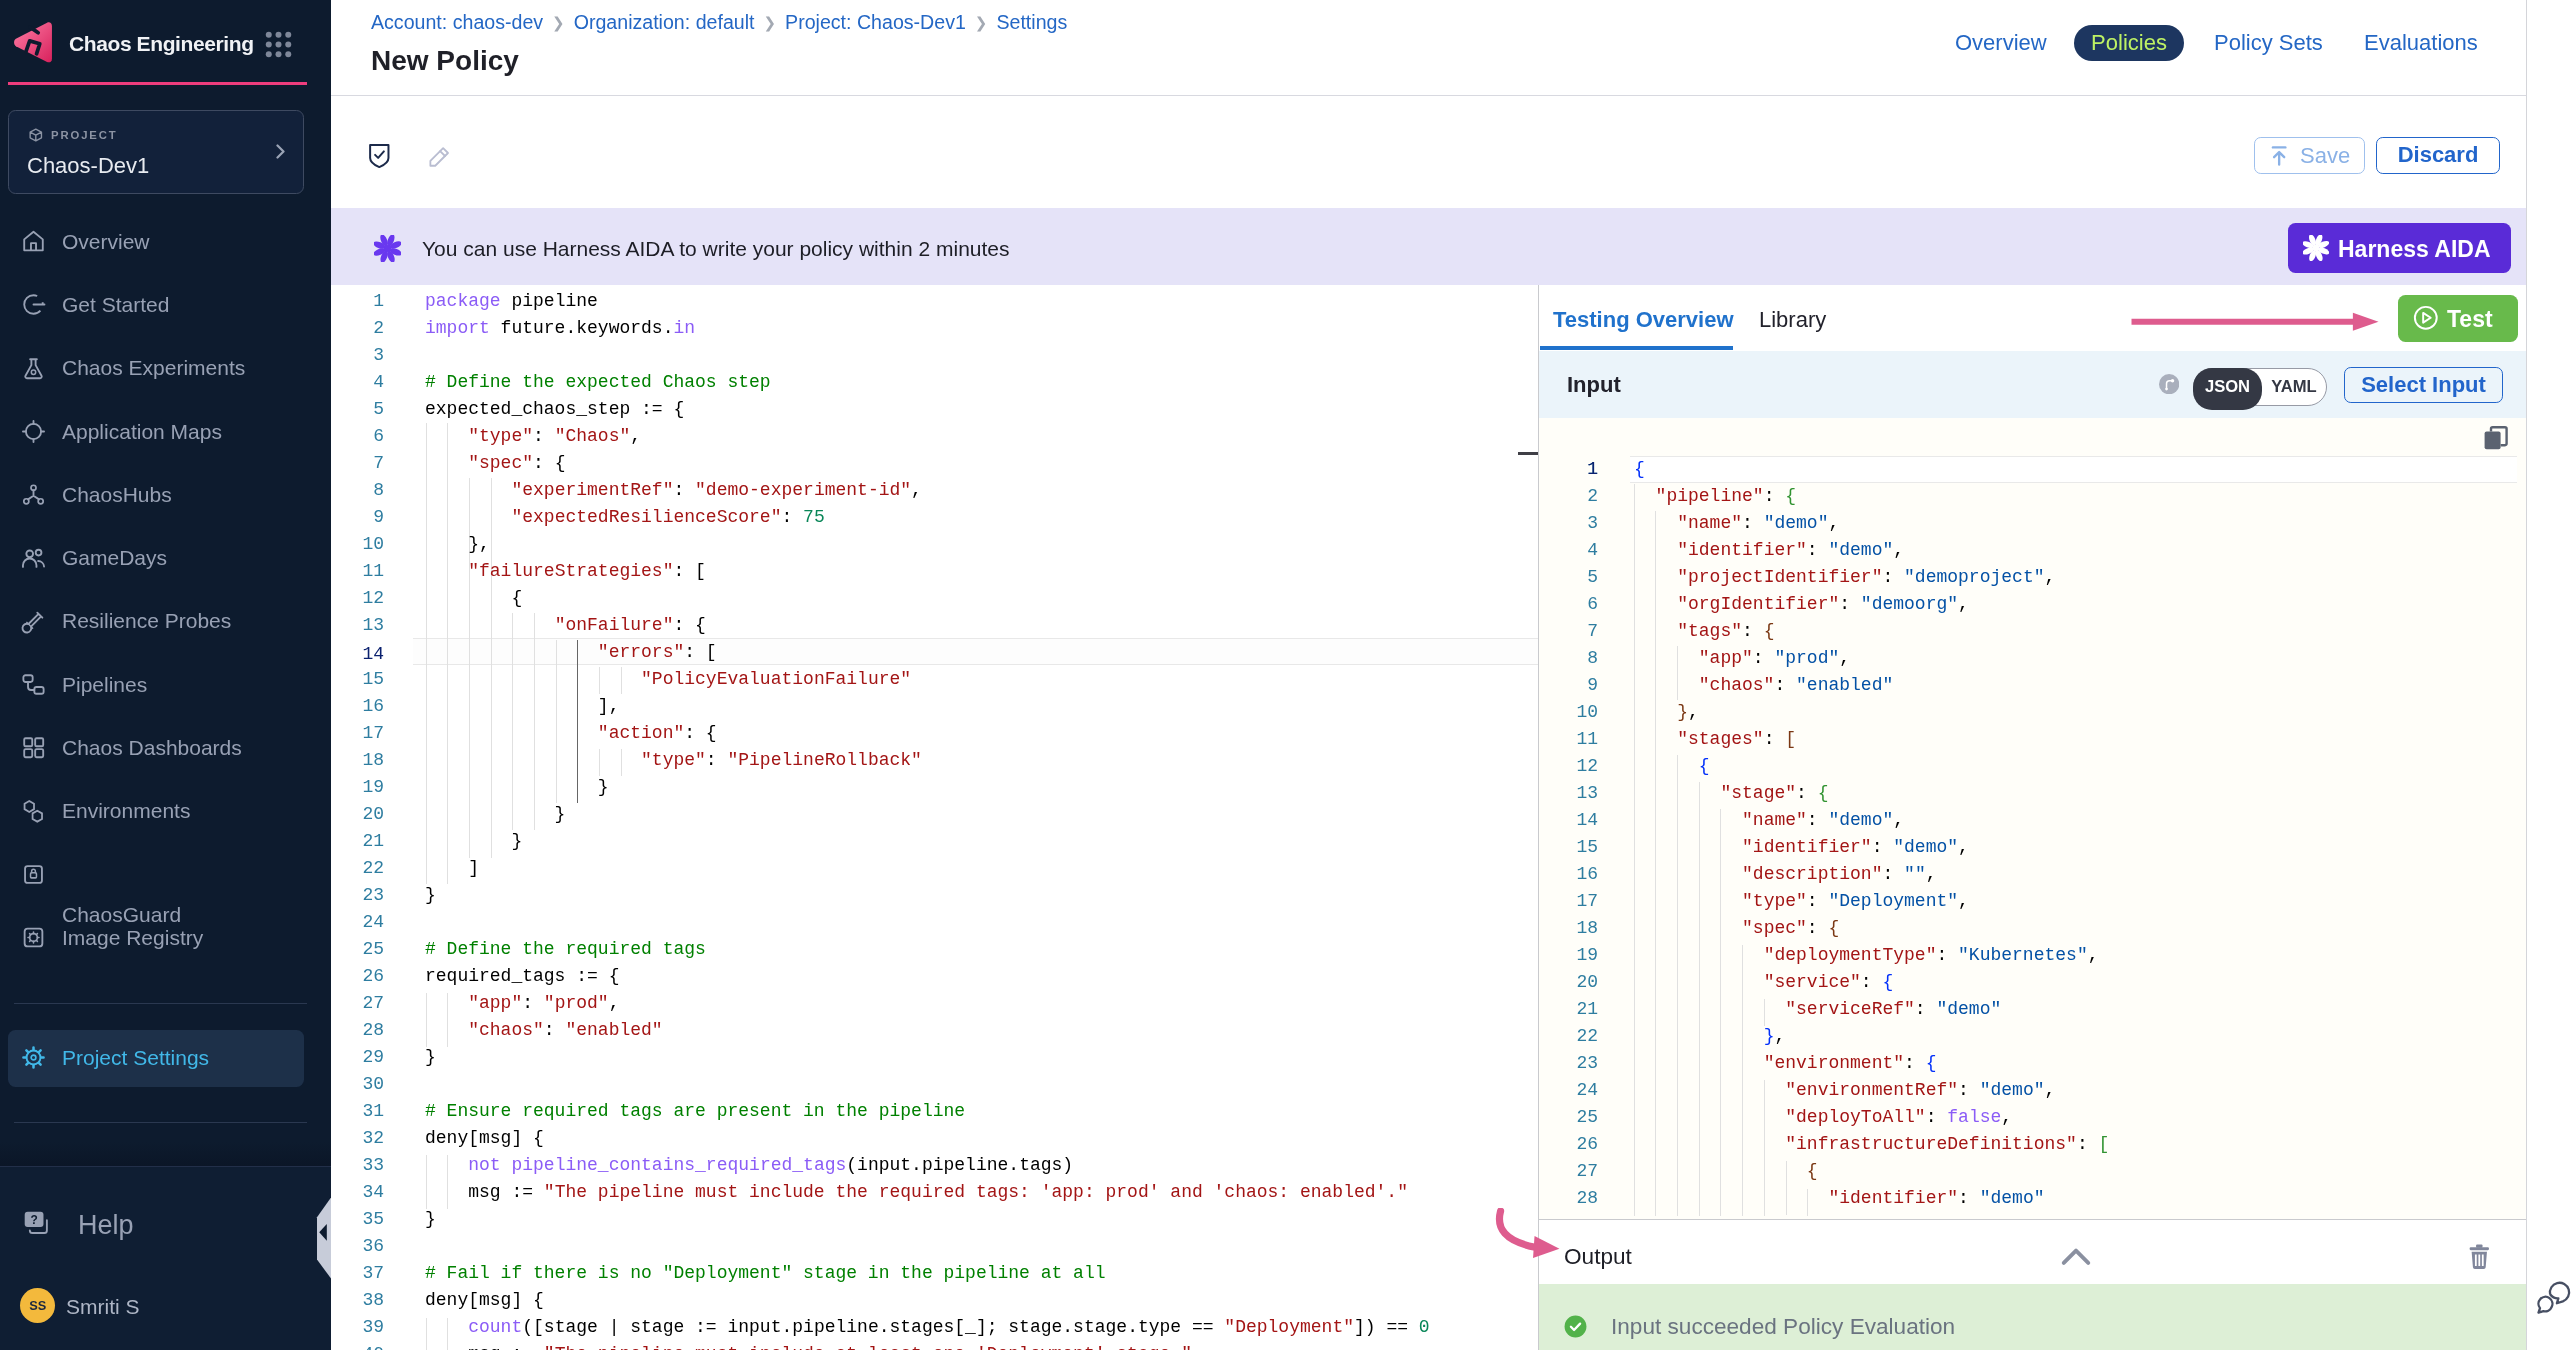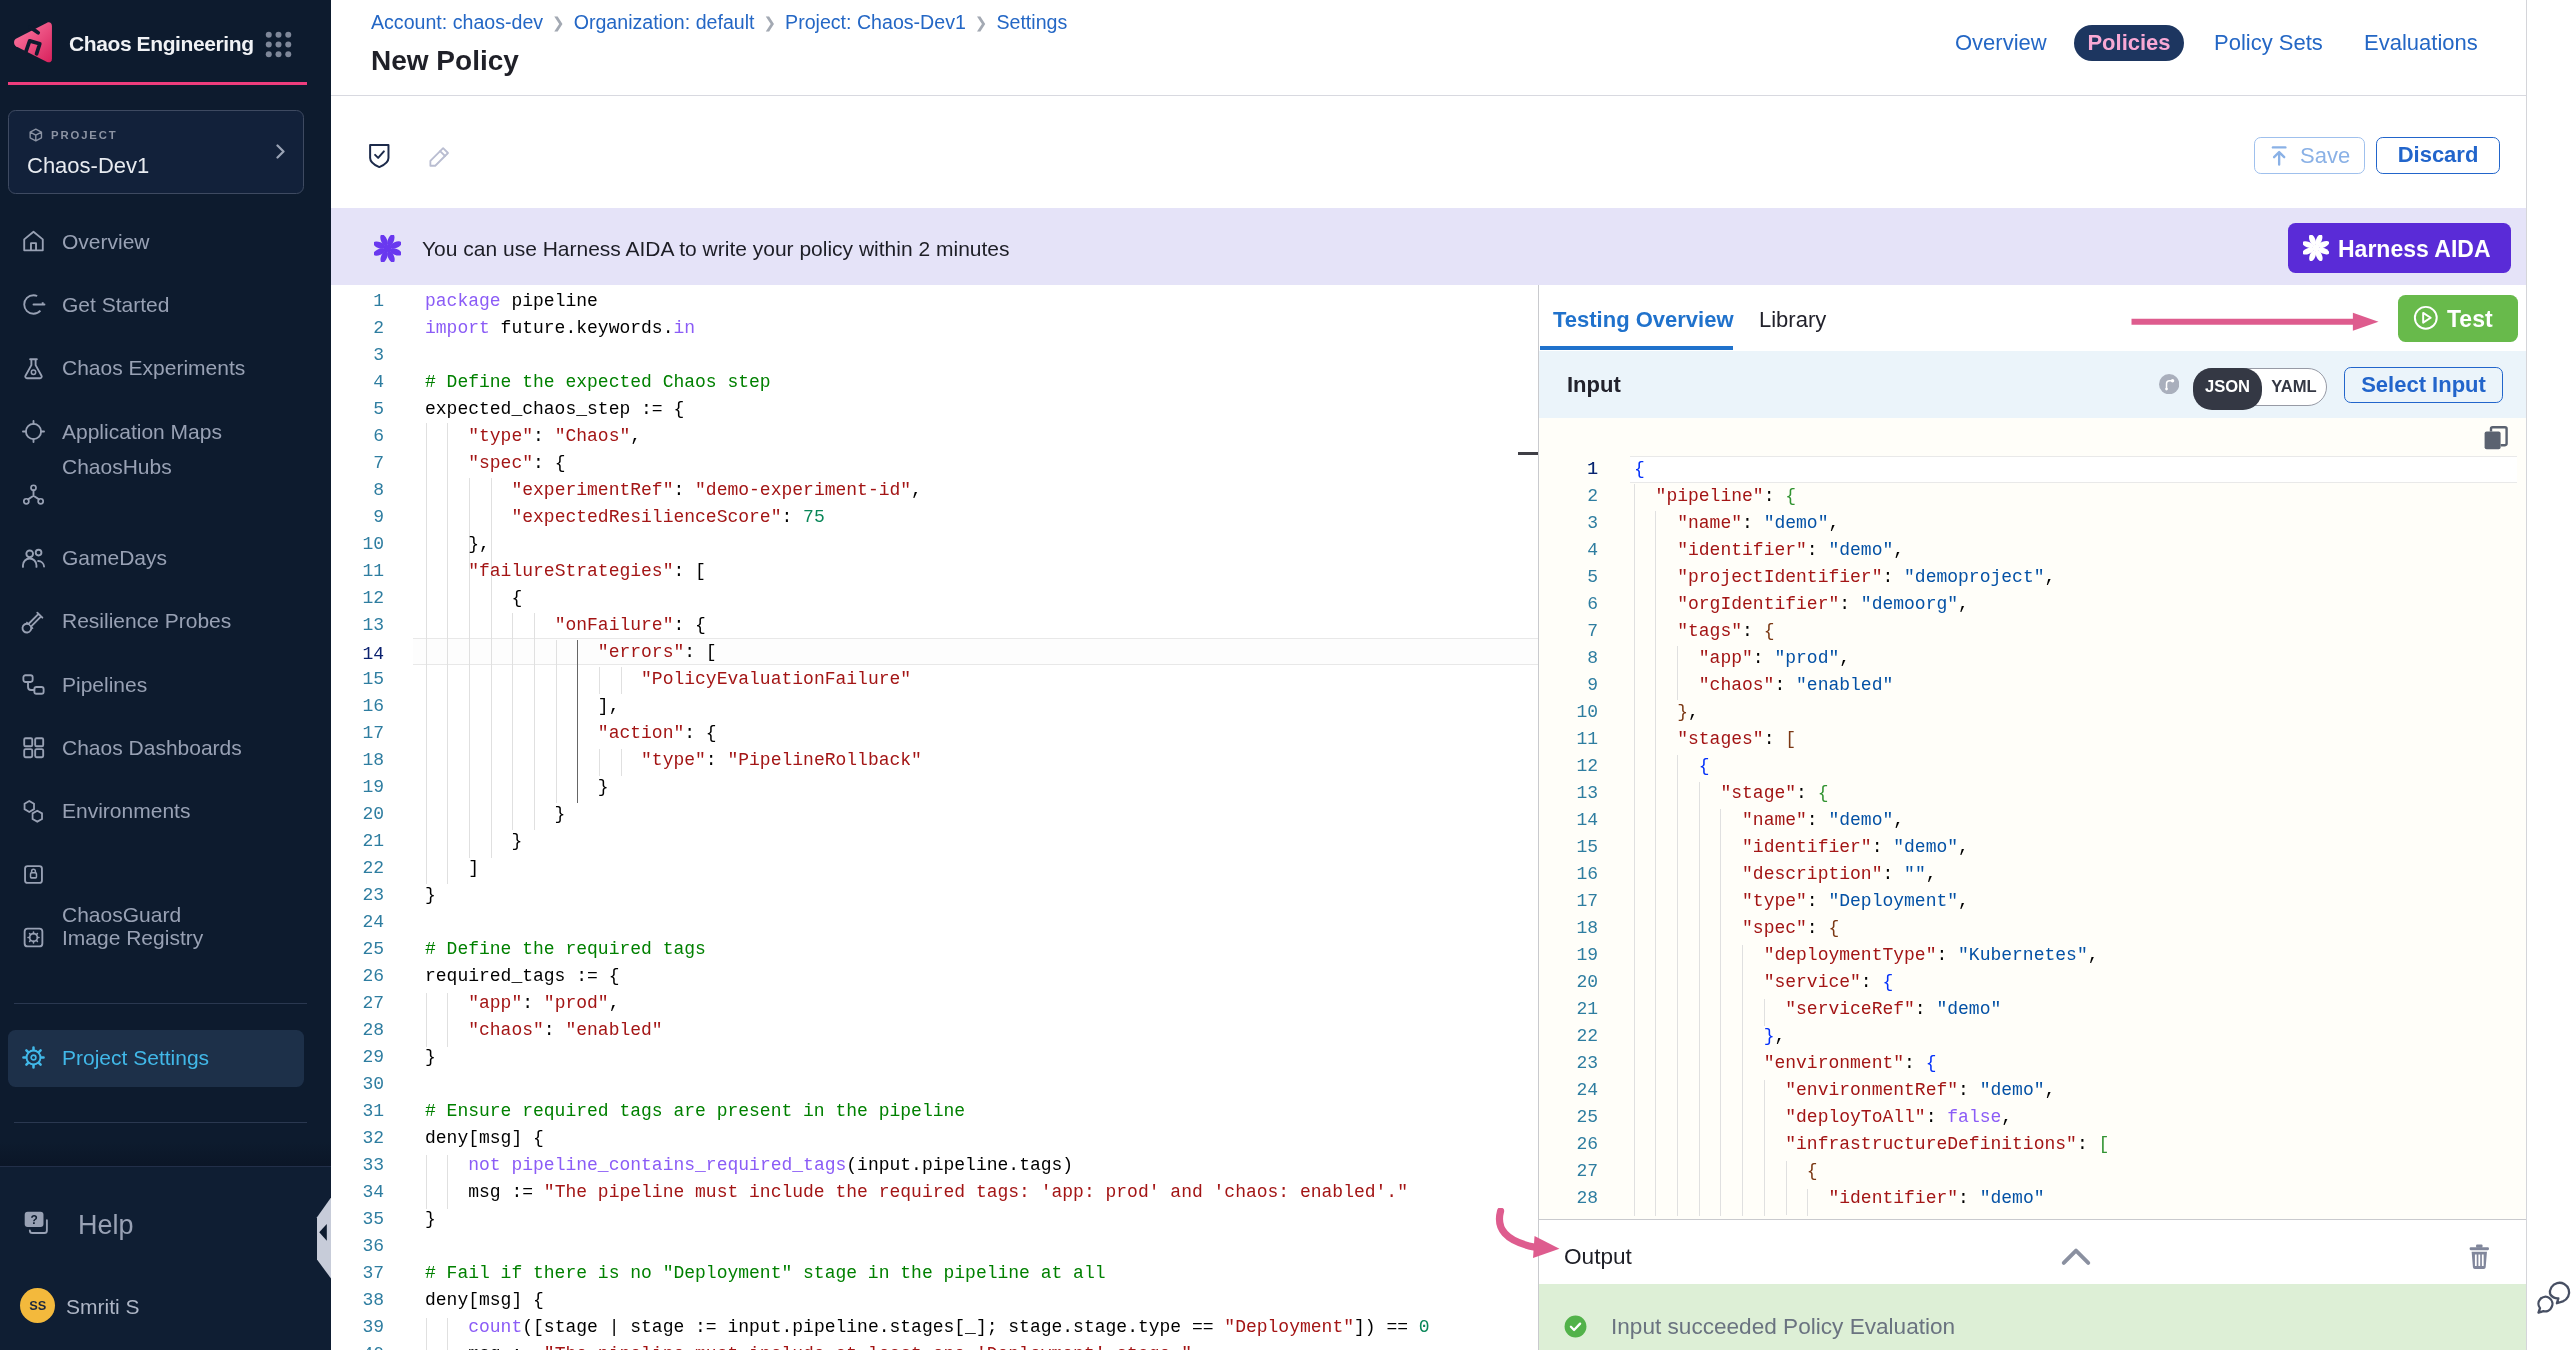--- a/index.html
+++ b/index.html
@@ -68,21 +68,21 @@
       <circle cx="16" cy="16" r="9" stroke="#98A1B4" stroke-width="2.2"></circle>
       <path d="M16 3.5 V7 M16 25 V28.5 M3.5 16 H7 M25 16 H28.5" stroke="#98A1B4" stroke-width="2.2" stroke-linecap="round" stroke-linejoin="round"></path>
     </svg>
     <div class="navtxt" style="top:417px;">Application Maps</div>
     <svg style="position:absolute;left:19.6px;top:481px;" width="27" height="27" viewBox="0 0 32 32" fill="none">
       <circle cx="16" cy="8" r="3" stroke="#98A1B4" stroke-width="2"></circle>
       <circle cx="7.5" cy="24" r="3" stroke="#98A1B4" stroke-width="2"></circle>
       <circle cx="24.5" cy="24" r="3" stroke="#98A1B4" stroke-width="2"></circle>
       <path d="M16 11 V17.5 M16 17.5 L9.5 21.8 M16 17.5 L22.5 21.8" stroke="#98A1B4" stroke-width="2.2" stroke-linecap="round" stroke-linejoin="round"></path>
     </svg>
-    <div class="navtxt" style="top:452px;text-align:center;">ChaosHubs</div>
+    <div class="navtxt" style="top:480px;text-align:center;">ChaosHubs</div>
     <svg style="position:absolute;left:19.6px;top:545px;" width="27" height="27" viewBox="0 0 32 32" fill="none">
       <circle cx="11.5" cy="10.5" r="4" stroke="#98A1B4" stroke-width="2.2"></circle>
       <circle cx="22" cy="9" r="3.4" stroke="#98A1B4" stroke-width="2.2"></circle>
       <path d="M3.5 26 V24 A8 8 0 0 1 19.5 24 V26" stroke="#98A1B4" stroke-width="2.2" stroke-linecap="round" stroke-linejoin="round"></path>
       <path d="M21.5 19 A7 7 0 0 1 28.5 25.5" stroke="#98A1B4" stroke-width="2.2" stroke-linecap="round" stroke-linejoin="round"></path>
     </svg>
     <div class="navtxt" style="top:543px;">GameDays</div>
     <svg style="position:absolute;left:19.6px;top:608px;" width="27" height="27" viewBox="0 0 32 32" fill="none">
       <path d="M20.5 5.5 L26.5 11.5 M22 7 L10 19 A5.2 5.2 0 1 0 13 22 L25 10" stroke="#98A1B4" stroke-width="2.2" stroke-linecap="round" stroke-linejoin="round"></path>
       <path d="M8 17 L15 24" stroke="#98A1B4" stroke-width="1.6" stroke-linecap="round" stroke-linejoin="round"></path>
@@ -140,21 +140,21 @@
   <svg style="position:absolute;left:314px;top:1197px;" width="17.3" height="82" viewBox="0 0 23 109" fill="none">
       <path d="M23 0 L23 109 L4 83 L4 27 Z" fill="#C7CCD9"></path>
       <path d="M17 36 L7 47 L17 58 Z" fill="#0D1B2E"></path>
     </svg>
 </div>
 
 <div class="abs" style="left:331px;top:0;width:2195px;height:96px;background:#fff;border-bottom:1.1px solid #D8D9E0;"></div>
 <div class="abs" style="left:371px;top:11.3px;font-size:19.6px;color:#2467C5;">Account: chaos-dev<span class="bsep">❯</span>Organization: default<span class="bsep">❯</span>Project: Chaos-Dev1<span class="bsep">❯</span>Settings</div>
 <div class="abs" style="left:371px;top:45px;font-size:28px;font-weight:700;color:#1F2028;">New Policy</div>
 <div class="abs" style="left:1955px;top:30px;font-size:22px;color:#2467C5;font-weight:500;">Overview</div>
-<div class="abs" style="left:2074px;top:25px;width:110px;height:36px;background:#1D3660;border-radius:18px;text-align:center;line-height:36px;font-size:22px;color:#f9a8d4;font-weight:700;">Policies</div>
+<div class="abs" style="left:2074px;top:25px;width:110px;height:36px;background:#1D3660;border-radius:18px;text-align:center;line-height:36px;font-size:22px;color:#bef264;font-weight:400;">Policies</div>
 <div class="abs" style="left:2214px;top:30px;font-size:22px;color:#2467C5;font-weight:500;">Policy Sets</div>
 <div class="abs" style="left:2364px;top:30px;font-size:22px;color:#2467C5;font-weight:500;">Evaluations</div>
 
 <svg style="position:absolute;left:368px;top:143px;" width="22.6" height="26" viewBox="0 0 29 34" fill="none">
     <path d="M2.5 2.5 H26.5 V19.5 C26.5 24.5 21.5 28.5 14.5 31.5 C7.5 28.5 2.5 24.5 2.5 19.5 Z" stroke="#1C2A4A" stroke-width="2.6" stroke-linecap="round" stroke-linejoin="round"></path>
     <path d="M9 15.5 L13 19.5 L20.5 11" stroke="#1C2A4A" stroke-width="2.6" stroke-linecap="round" stroke-linejoin="round"></path>
   </svg>
 <svg style="position:absolute;left:427px;top:143px;" width="24" height="29" viewBox="0 0 32 32" fill="none">
     <path d="M21.5 3.5 L28 10 L11 27 H4.5 V20.5 Z" stroke="#B9BDD1" stroke-width="2.4" stroke-linecap="round" stroke-linejoin="round"></path>
     <path d="M17.5 7.5 L24 14" stroke="#B9BDD1" stroke-width="2.4" stroke-linecap="round" stroke-linejoin="round"></path>

